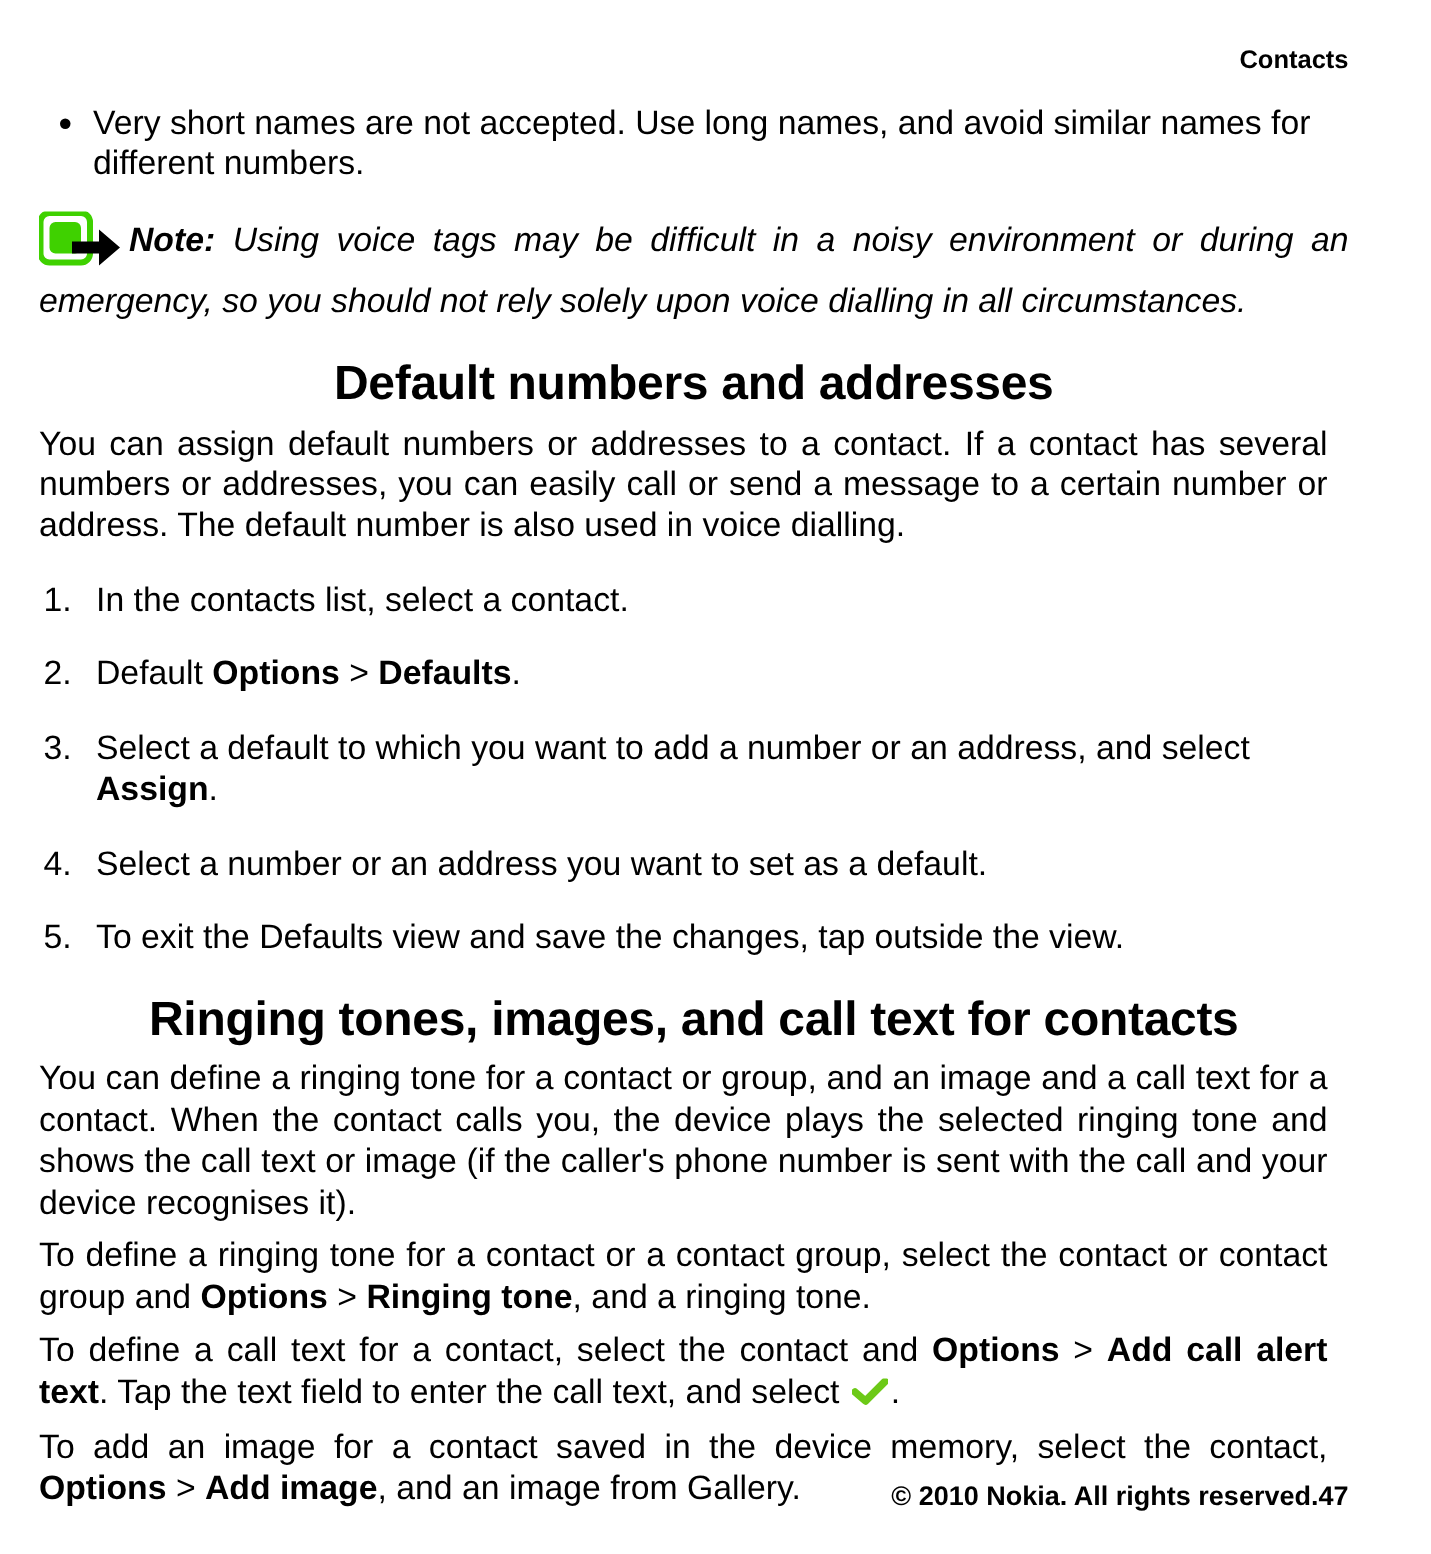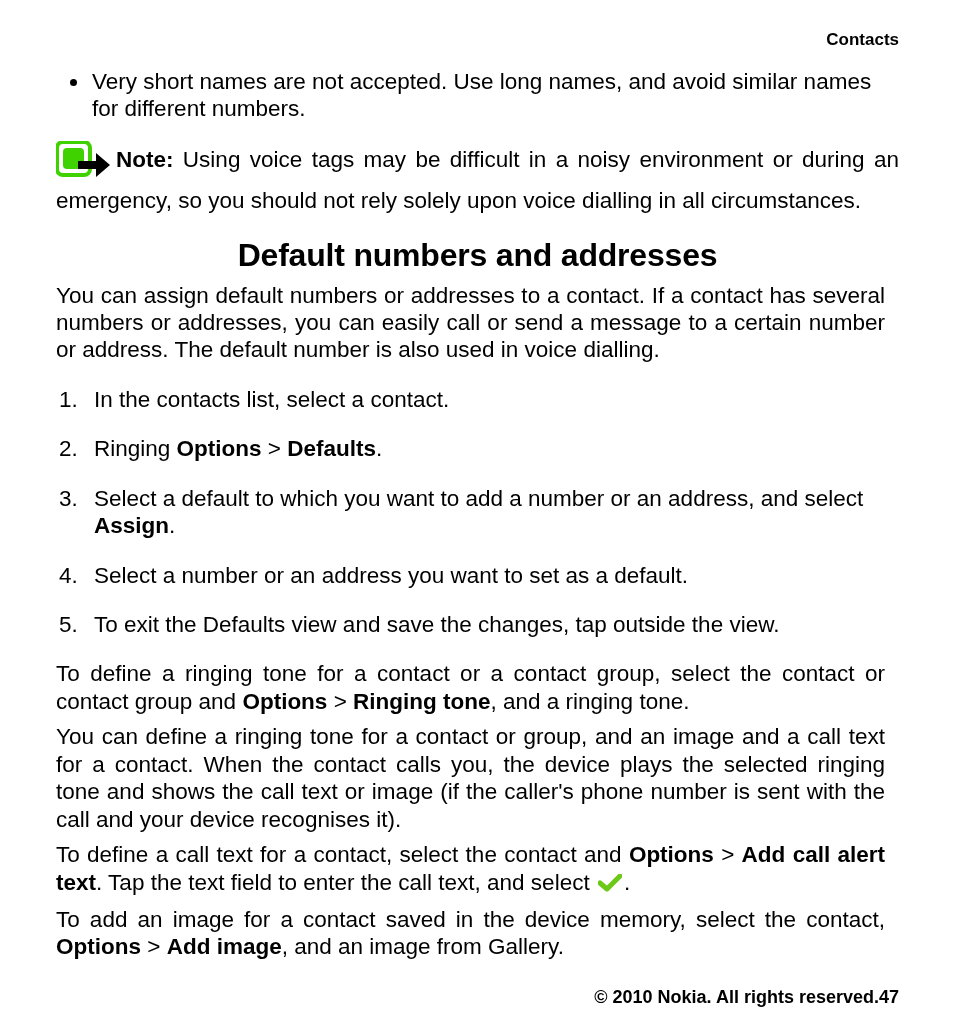--- a/index.html
+++ b/index.html
@@ -6,41 +6,42 @@
   html, body { margin: 0; padding: 0; }
   body {
     width: 954px;
     height: 1036px;
     background: #ffffff;
     font-family: Arial, Helvetica, sans-serif;
     color: #000000;
     position: relative;
   }
   .page {
-    padding: 30px 55px 0 56px;
+    padding: 30px 55px 0 26px;
     line-height: 1.22;
   }
   .running-header {
     text-align: right;
     font-weight: bold;
     font-size: 17px;
     margin-bottom: 12px;
   }
   ul.bullet {
     margin: 17px 0 18px 0;
     padding-left: 34px;
   }
   ul.bullet li {
     font-size: 22.5px;
     padding-left: 2px;
   }
   .note-block {
     font-size: 22.5px;
     margin-bottom: 22px;
     text-align: justify;
+    font-style: italic;
   }
   .note-icon {
     display: inline-block;
     vertical-align: -14px;
     margin-right: 6px;
   }
   h2 {
     font-size: 32px;
     font-weight: bold;
     margin: 0 0 6px 0;
@@ -99,34 +100,35 @@
       </svg>
     </span><b>Note:</b><span>  Using voice tags may be difficult in a noisy environment or during an emergency, so you should not rely solely upon voice dialling in all circumstances.</span>
   </div>
 
   <h2>Default numbers and addresses</h2>
   <p class="para">You can assign default numbers or addresses to a contact. If a contact has several numbers or addresses, you can easily call or send a message to a certain number or address. The default number is also used in voice dialling.</p>
 
   <ol class="steps">
     <li>In the contacts list, select a contact.</li>
     <li>
-      <span>Ringing </span><b>Options</b><span> &gt; </span><b>Defaults</b><span>.</span>
+      <span>Default </span><b>Options</b><span> &gt; </span><b>Defaults</b><span>.</span>
     </li>
     <li>
       <span>Select a default to which you want to add a number or an address, and select </span><b>Assign</b><span>.</span>
     </li>
     <li>Select a number or an address you want to set as a default.</li>
     <li>To exit the Defaults view and save the changes, tap outside the view.</li>
   </ol>
 
+  <h2>Ringing tones, images, and call text for contacts</h2>
+  <p class="para">You can define a ringing tone for a contact or group, and an image and a call text for a contact. When the contact calls you, the device plays the selected ringing tone and shows the call text or image (if the caller's phone number is sent with the call and your device recognises it).</p>
+
   <p class="para">
     <span>To define a ringing tone for a contact or a contact group, select the contact or contact group and </span><b>Options</b><span> &gt; </span><b>Ringing tone</b><span>, and a ringing tone.</span>
   </p>
-
-  <p class="para">You can define a ringing tone for a contact or group, and an image and a call text for a contact. When the contact calls you, the device plays the selected ringing tone and shows the call text or image (if the caller's phone number is sent with the call and your device recognises it).</p>
 
   <p class="para">
     <span>To define a call text for a contact, select the contact and </span><b>Options</b><span> &gt; </span><b>Add call alert text</b><span>. Tap the text field to enter the call text, and select </span><span class="check-icon">
       <svg width="24" height="18" viewBox="0 0 24 18">
         <path d="M 2 9 L 9 15 L 22 2" fill="none" stroke="#6cc917" stroke-width="5" stroke-linecap="round" stroke-linejoin="round"></path>
       </svg>
     </span><span>.</span>
   </p>
 
   <p class="para">

